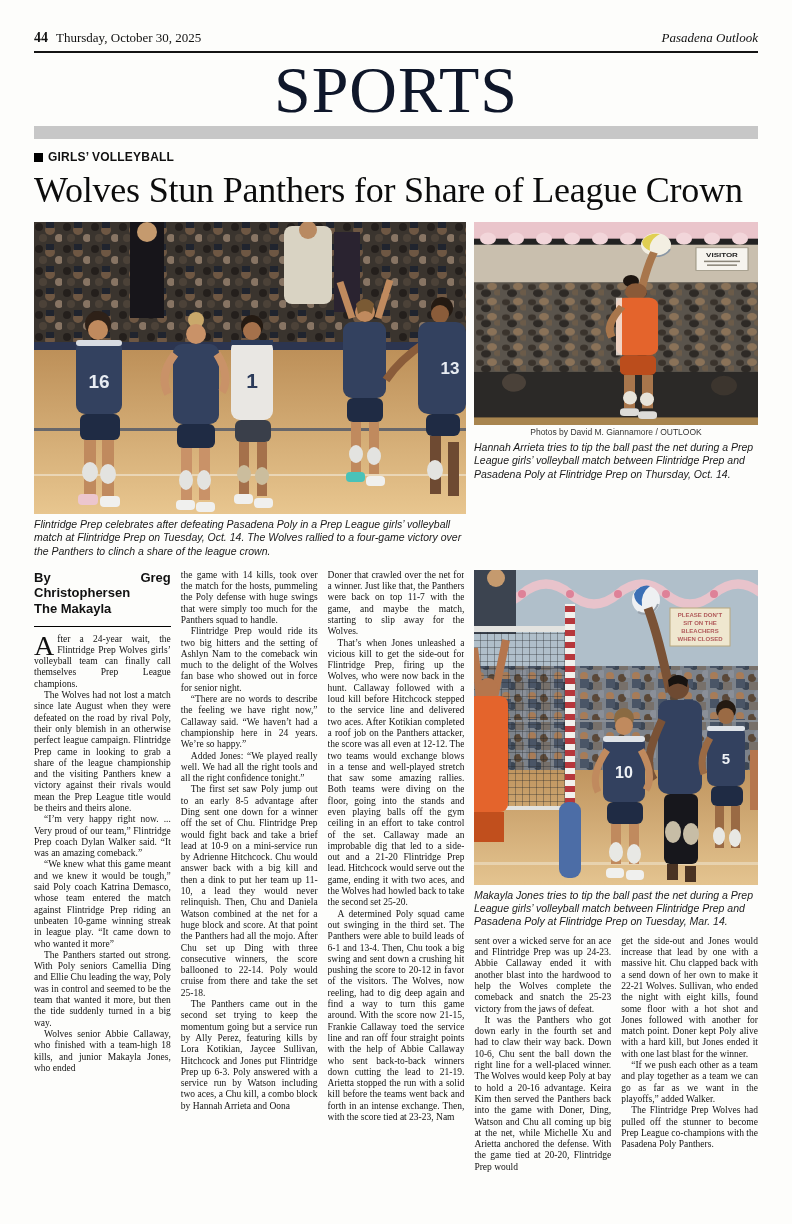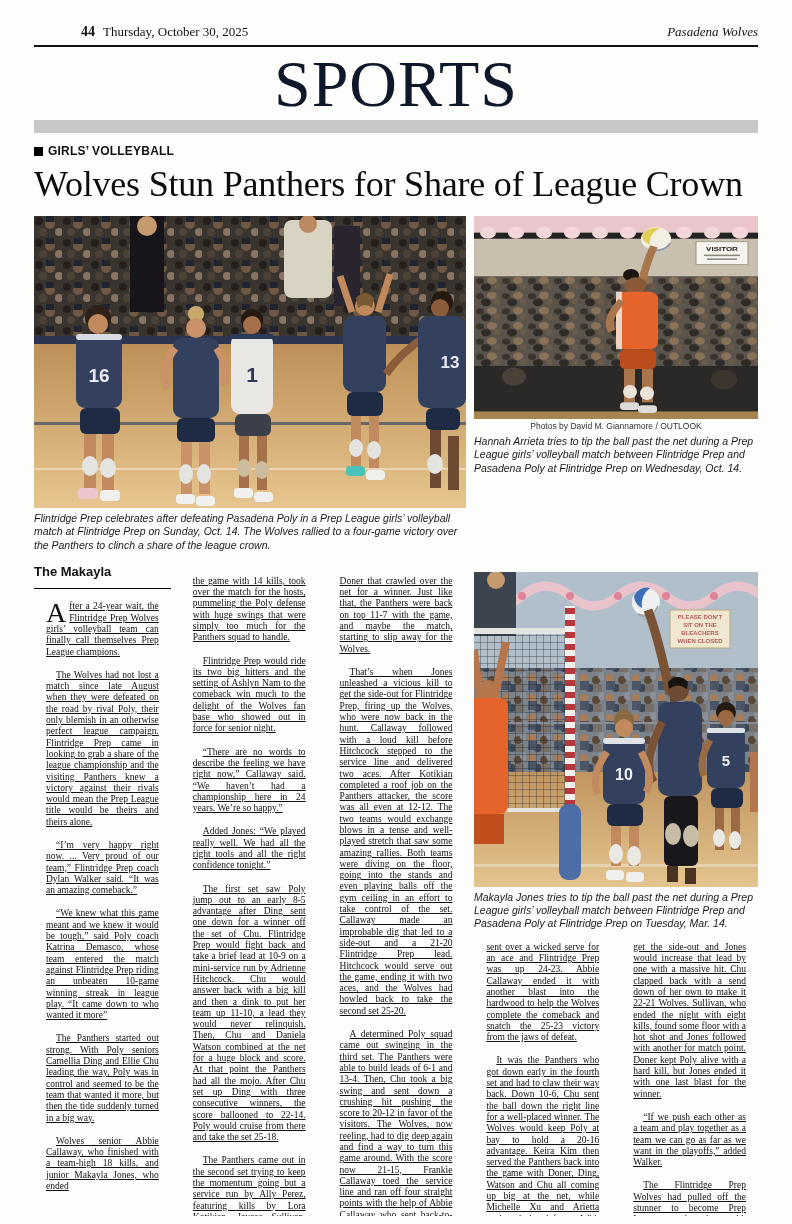--- a/index.html
+++ b/index.html
@@ -1,22 +1,22 @@
 <!DOCTYPE html>
 <html><head>
 <meta charset="utf-8">
 <style>
   html,body{margin:0;padding:0;background:#888;}
   .page{position:relative;width:792px;height:1224px;background:#fdfdfb;margin:0 auto;overflow:hidden;
         font-family:"Liberation Serif",serif;color:#111;}
   .inner{position:absolute;left:34px;right:34px;top:0;}
 
   
-  .masthead-row{display:flex;justify-content:space-between;align-items:baseline;padding-top:24px;
-                font-size:13px;margin-left:47px;}
+  .masthead-row{display:flex;justify-content:space-between;align-items:baseline;padding-top:30px;
+                font-size:13px;}
   .pageno{font-weight:bold;font-size:14px;margin-right:8px;}
   .pub{font-style:italic;}
   .toprule{border-top:2px solid #141414;margin-top:5px;}
   .sports-title{text-align:center;font-size:66px;line-height:1.05;color:#0f172a;
                 font-family:"Liberation Serif",serif;letter-spacing:1px;margin-top:2px;}
   .graybar{height:13px;background:#c7c7c7;margin-top:2px;}
 
   
   .kicker{margin-top:11px;font-family:"Liberation Sans",sans-serif;font-weight:bold;
           font-size:12px;letter-spacing:.2px;display:flex;align-items:center;}
@@ -33,43 +33,43 @@
   .ph-right .ph{width:284px;height:203px;background:#222;}
   .ph svg{display:block;width:100%;height:100%;}
   .credit{font-family:"Liberation Sans",sans-serif;font-size:8.5px;color:#333;
           text-align:center;margin-top:2px;}
   .caption{font-family:"Liberation Sans",sans-serif;font-style:italic;font-size:10.5px;
            line-height:1.26;color:#1a1a1a;margin-top:4px;}
 
   
   .bodygrid{position:relative;display:flex;gap:10px;margin-top:12px;height:652px;}
   .col{width:136.8px;overflow:hidden;font-size:9.5px;line-height:11.3px;text-align:justify;}
-  .col p{margin:12px;text-indent:10px;text-decoration:underline;}
+  .col p{margin:0;text-indent:10px;}
   .col .coltext{display:block;}
   .cont .coltext p:first-child{text-indent:0;}
   .col4pad,.col5pad{padding-top:366px;}
-  .photo-mid{position:absolute;right:0;top:8px;width:284px;}
+  .photo-mid{position:absolute;right:0;top:0;width:284px;}
   .photo-mid .ph{width:284px;height:315px;background:#222;}
 
   .byline{font-family:"Liberation Sans",sans-serif;font-weight:bold;font-size:13px;line-height:1.2;}
   .byline-rule{border-top:1.5px solid #000;margin:9px 0 7px 0;}
   .opening{margin:0;text-indent:0 !important;}
   .dropcap{float:left;font-size:28px;line-height:21px;padding:1px 3px 0 0;font-weight:500;}
 </style>
 </head>
 <body>
 
 <div class="page">
  <div class="inner">
 
   <div class="masthead-row">
     <div>
       <span class="pageno">44</span><span>Thursday, October 30, 2025</span>
     </div>
-    <div class="pub">Pasadena Wolves</div>
+    <div class="pub">Pasadena Outlook</div>
   </div>
   <div class="toprule"></div>
 
   <div class="sports-title">SPORTS</div>
   <div class="graybar"></div>
 
   <div class="kicker">
     <span class="sq"></span>
     <span>GIRLS’ VOLLEYBALL</span>
   </div>
@@ -161,21 +161,21 @@
           <circle cx="406" cy="92" r="9" fill="#8a5c3a"></circle>
           <path d="M392,120 C374,132 360,146 352,158" stroke="#8a5c3a" stroke-width="8" fill="none"></path>
           <rect x="384" y="100" width="48" height="92" rx="10" fill="#33415f"></rect>
           <text x="416" y="152" font-size="17" font-weight="bold" fill="#e8ecf2" text-anchor="middle" font-family="Liberation Sans, sans-serif">13</text>
           <rect x="392" y="192" width="34" height="22" rx="6" fill="#1f2b44"></rect>
           <rect x="396" y="214" width="11" height="58" fill="#6e4a32"></rect>
           <ellipse cx="401" cy="248" rx="8" ry="10" fill="#e3e3e0"></ellipse>
           <rect x="414" y="220" width="11" height="54" fill="#6e4a32"></rect>
         </svg>
       </div>
-      <figcaption class="caption">Flintridge Prep celebrates after defeating Pasadena Poly in a Prep League girls’ volleyball match at Flintridge Prep on Sunday, Oct. 14. The Wolves rallied to a four-game victory over the Panthers to clinch a share of the league crown.</figcaption>
+      <figcaption class="caption">Flintridge Prep celebrates after defeating Pasadena Poly in a Prep League girls’ volleyball match at Flintridge Prep on Tuesday, Oct. 14. The Wolves rallied to a four-game victory over the Panthers to clinch a share of the league crown.</figcaption>
     </figure>
 
     <div class="ph-right">
       <figure>
         <div class="ph">
           <svg viewBox="0 0 284 268" preserveAspectRatio="none">
             <defs>
               <pattern id="crowdB" width="26" height="20" patternUnits="userSpaceOnUse">
                 <rect width="26" height="20" fill="#5a544c"></rect>
                 <circle cx="6" cy="6" r="4" fill="#3a332c"></circle>
@@ -222,28 +222,29 @@
             <rect x="150" y="202" width="11" height="44" fill="#a8764c"></rect>
             <rect x="168" y="202" width="11" height="44" fill="#a8764c"></rect>
             <ellipse cx="156" cy="232" rx="7" ry="9" fill="#e8e4da"></ellipse>
             <ellipse cx="173" cy="234" rx="7" ry="9" fill="#e8e4da"></ellipse>
             <rect x="146" y="246" width="19" height="10" rx="4" fill="#dddcd8"></rect>
             <rect x="164" y="250" width="19" height="10" rx="4" fill="#dddcd8"></rect>
           </svg>
         </div>
       </figure>
       <div class="credit">Photos by David M. Giannamore / OUTLOOK</div>
-      <div class="caption">Hannah Arrieta tries to tip the ball past the net during a Prep League girls’ volleyball match between Flintridge Prep and Pasadena Poly at Flintridge Prep on Wednesday, Oct. 14.</div>
+      <div class="caption">Hannah Arrieta tries to tip the ball past the net during a Prep League girls’ volleyball match between Flintridge Prep and Pasadena Poly at Flintridge Prep on Thursday, Oct. 14.</div>
     </div>
   </div>
 
   <div class="bodygrid">
 
     <div class="col">
       <div class="byline">
+        <div>By Greg Christophersen</div>
         <div>The Makayla</div>
       </div>
       <div class="byline-rule"></div>
       <p class="opening"><span class="dropcap">A</span><span>fter a 24-year wait, the Flintridge Prep Wolves girls’ volleyball team can finally call themselves Prep League champions.</span></p>
       <div class="coltext">
             <p>The Wolves had not lost a match since late August when they were defeated on the road by rival Poly, their only blemish in an otherwise perfect league campaign. Flintridge Prep came in looking to grab a share of the league championship and the visiting Panthers knew a victory against their rivals would mean the Prep League title would be theirs and theirs alone.</p>
             <p>“I’m very happy right now. ... Very proud of our team,” Flintridge Prep coach Dylan Walker said. “It was an amazing comeback.”</p>
             <p>“We knew what this game meant and we knew it would be tough,” said Poly coach Katrina Demasco, whose team entered the match against Flintridge Prep riding an unbeaten 10-game winning streak in league play. “It came down to who wanted it more”</p>
             <p>The Panthers started out strong. With Poly seniors Camellia Ding and Ellie Chu leading the way, Poly was in control and seemed to be the team that wanted it more, but then the tide suddenly turned in a big way.</p>
             <p>Wolves senior Abbie Callaway, who finished with a team-high 18 kills, and junior Makayla Jones, who ended</p>

